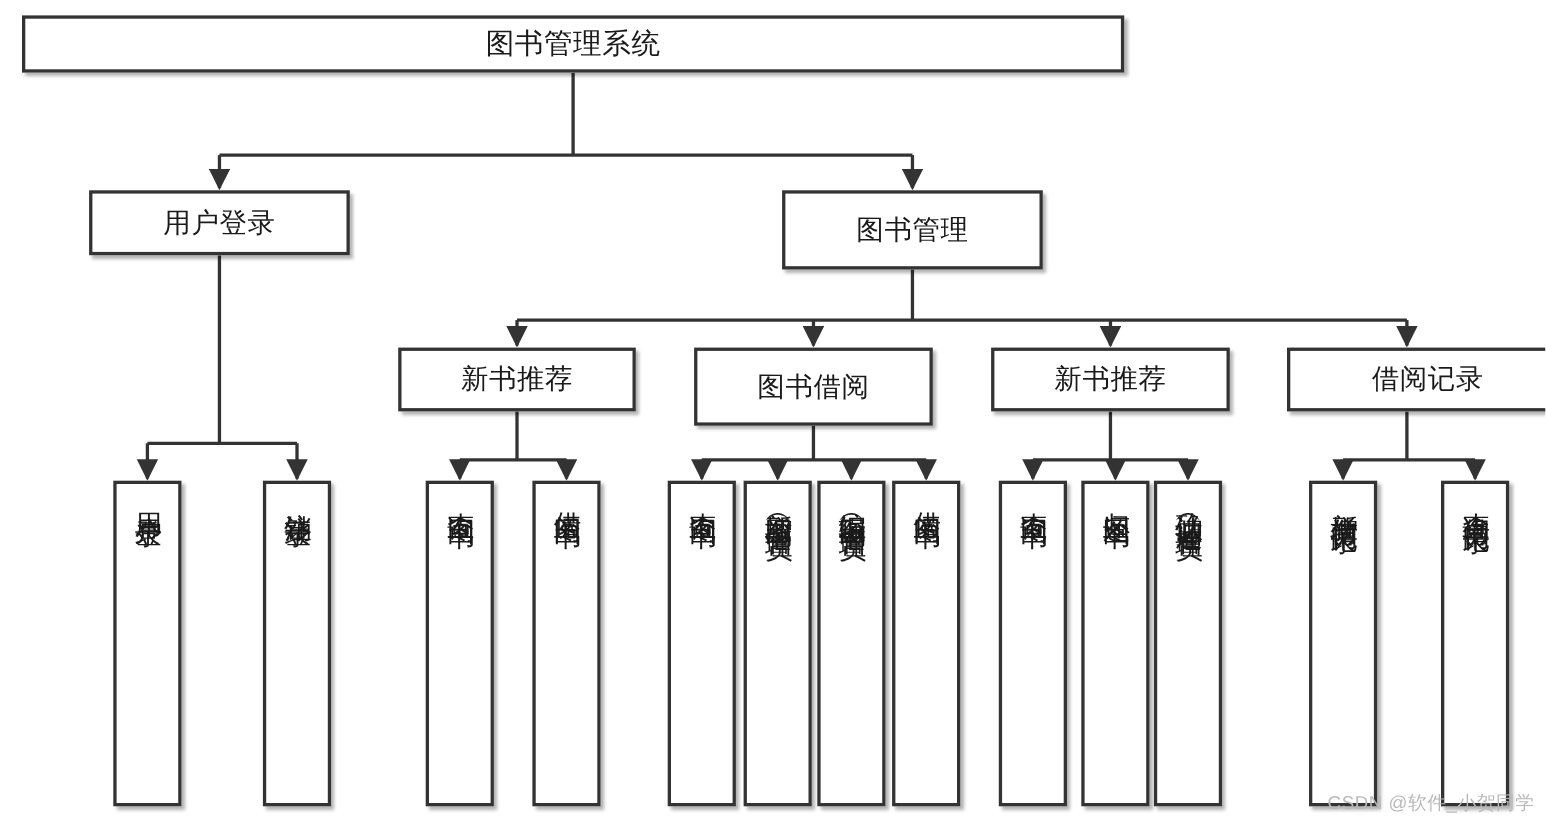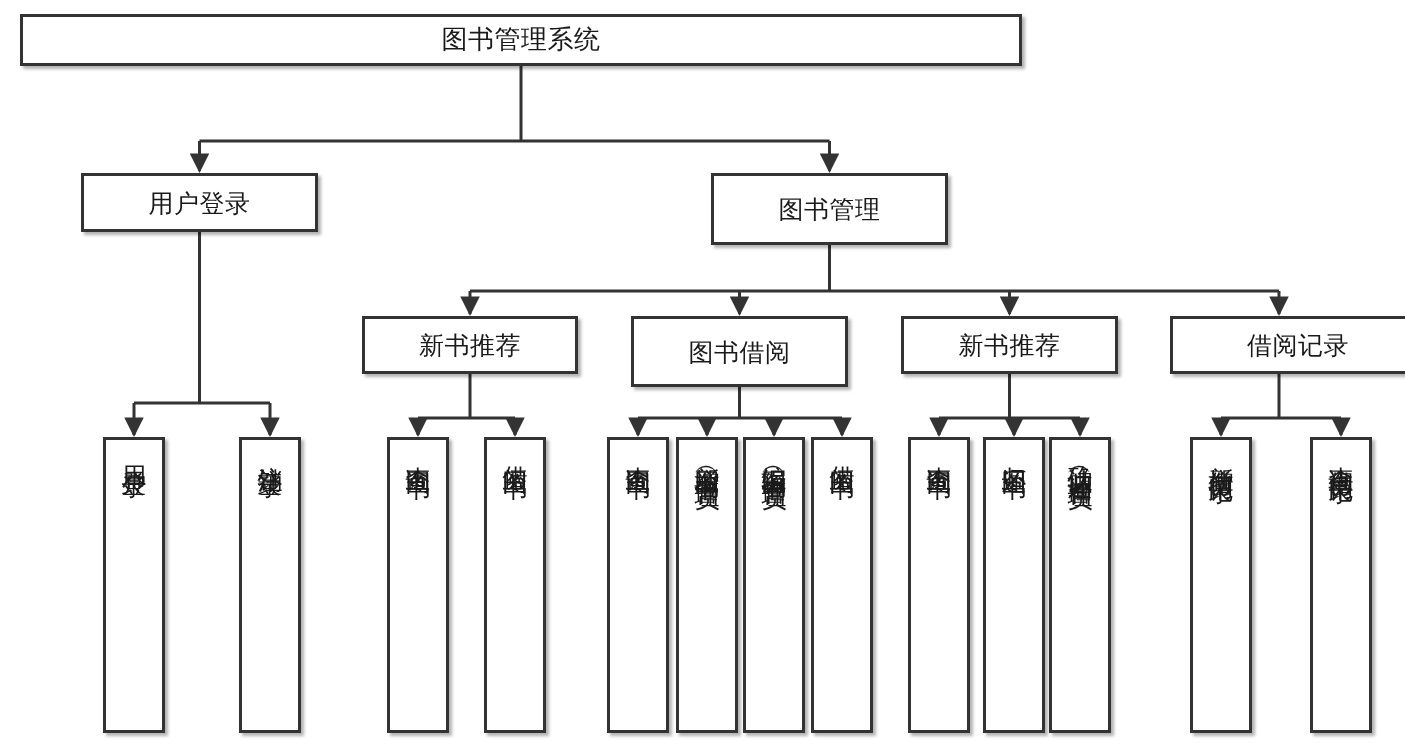--- a/index.html
+++ b/index.html
@@ -185,13 +185,14 @@
         <span class="label">确认归还（管理员）</span>
       </div>
       <div class="node v" style="left: 1190px; top: 437px; width: 62px; height: 296px;">
         <span class="label">新增借阅记录</span>
       </div>
       <div class="node v" style="left: 1310px; top: 437px; width: 62px; height: 296px;">
         <span class="label">查询借阅记录</span>
       </div>
     </div>
 
+  <div id="watermark">CSDN @软件_小贺同学</div>
 </div>
 
 </body></html>

